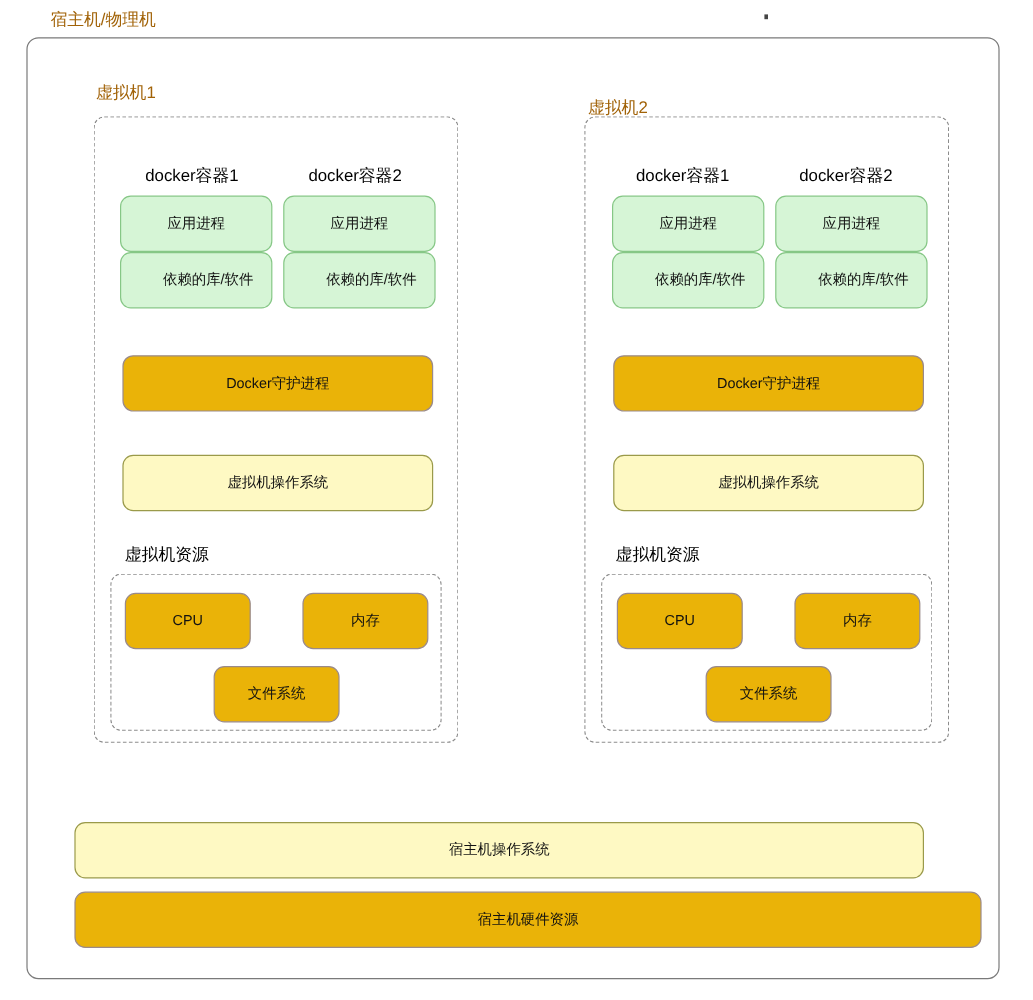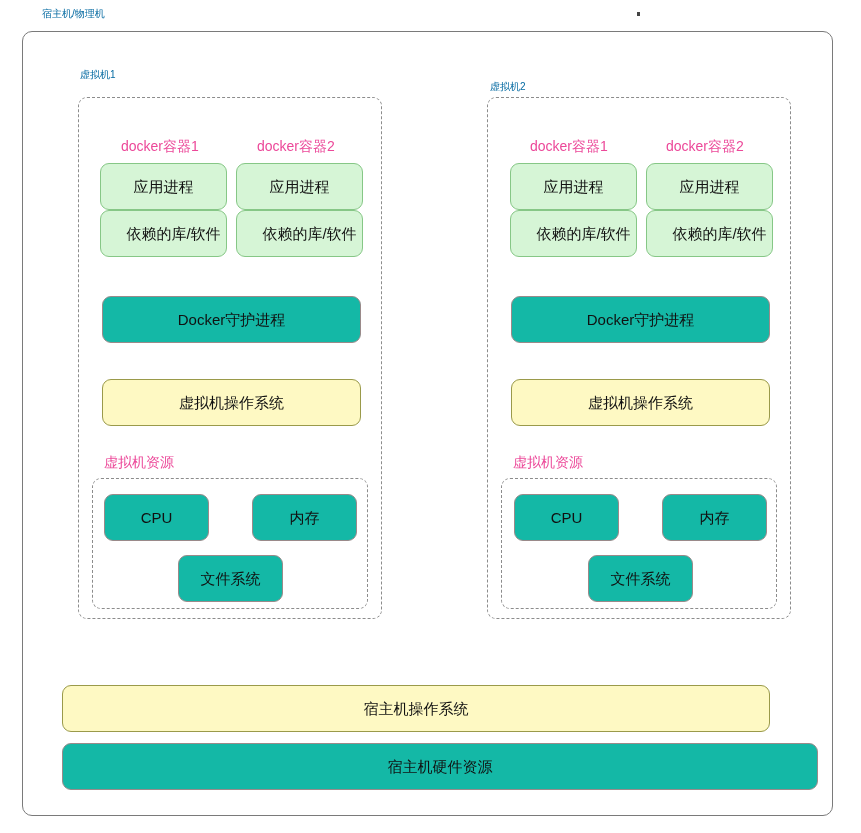--- a/index.html
+++ b/index.html
@@ -12,29 +12,29 @@
     height: 833px;
     position: relative;
     font-family: "Liberation Sans", "DejaVu Sans", sans-serif;
     color: #1a1a1a;
     overflow: hidden;
   }
   .abs { position: absolute; box-sizing: border-box; }
 
   
   .label {
-    font-size: 10px;
+    font-size: 14px;
     line-height: 1;
-    color: #0369a1;
+    color: #a16207;
     white-space: nowrap;
   }
   .label-sm {
     font-size: 14px;
     line-height: 1;
-    color: #ec4899;
+    color: #000000;
     white-space: nowrap;
   }
 
   
   .host-box {
     border: 1px solid #7a7a7a;
     border-radius: 10px;
     background: #ffffff;
   }
 
@@ -44,29 +44,29 @@
     border-radius: 9px;
     background: transparent;
   }
 
   
   .node {
     display: flex;
     align-items: center;
     justify-content: center;
     text-align: center;
-    font-size: 15px;
+    font-size: 12px;
     line-height: 1.2;
     color: #111111;
     border-radius: 9px;
     border: 1px solid;
     white-space: nowrap;
   }
   .node.green  { background: #d6f5d6; border-color: #86c786; }
-  .node.red    { background: #14b8a6; border-color: #9a8a8a; }
+  .node.red    { background: #eab308; border-color: #9a8a8a; }
   .node.yellow { background: #fef9c3; border-color: #9a9a4a; }
 
   .node.stack-top    { border-bottom-left-radius: 9px; border-bottom-right-radius: 9px; }
   .node.stack-bottom { border-top-left-radius: 9px; border-top-right-radius: 9px; padding-left: 20px; }
 
   .dot {
     width: 3px;
     height: 4px;
     background: #444444;
   }

